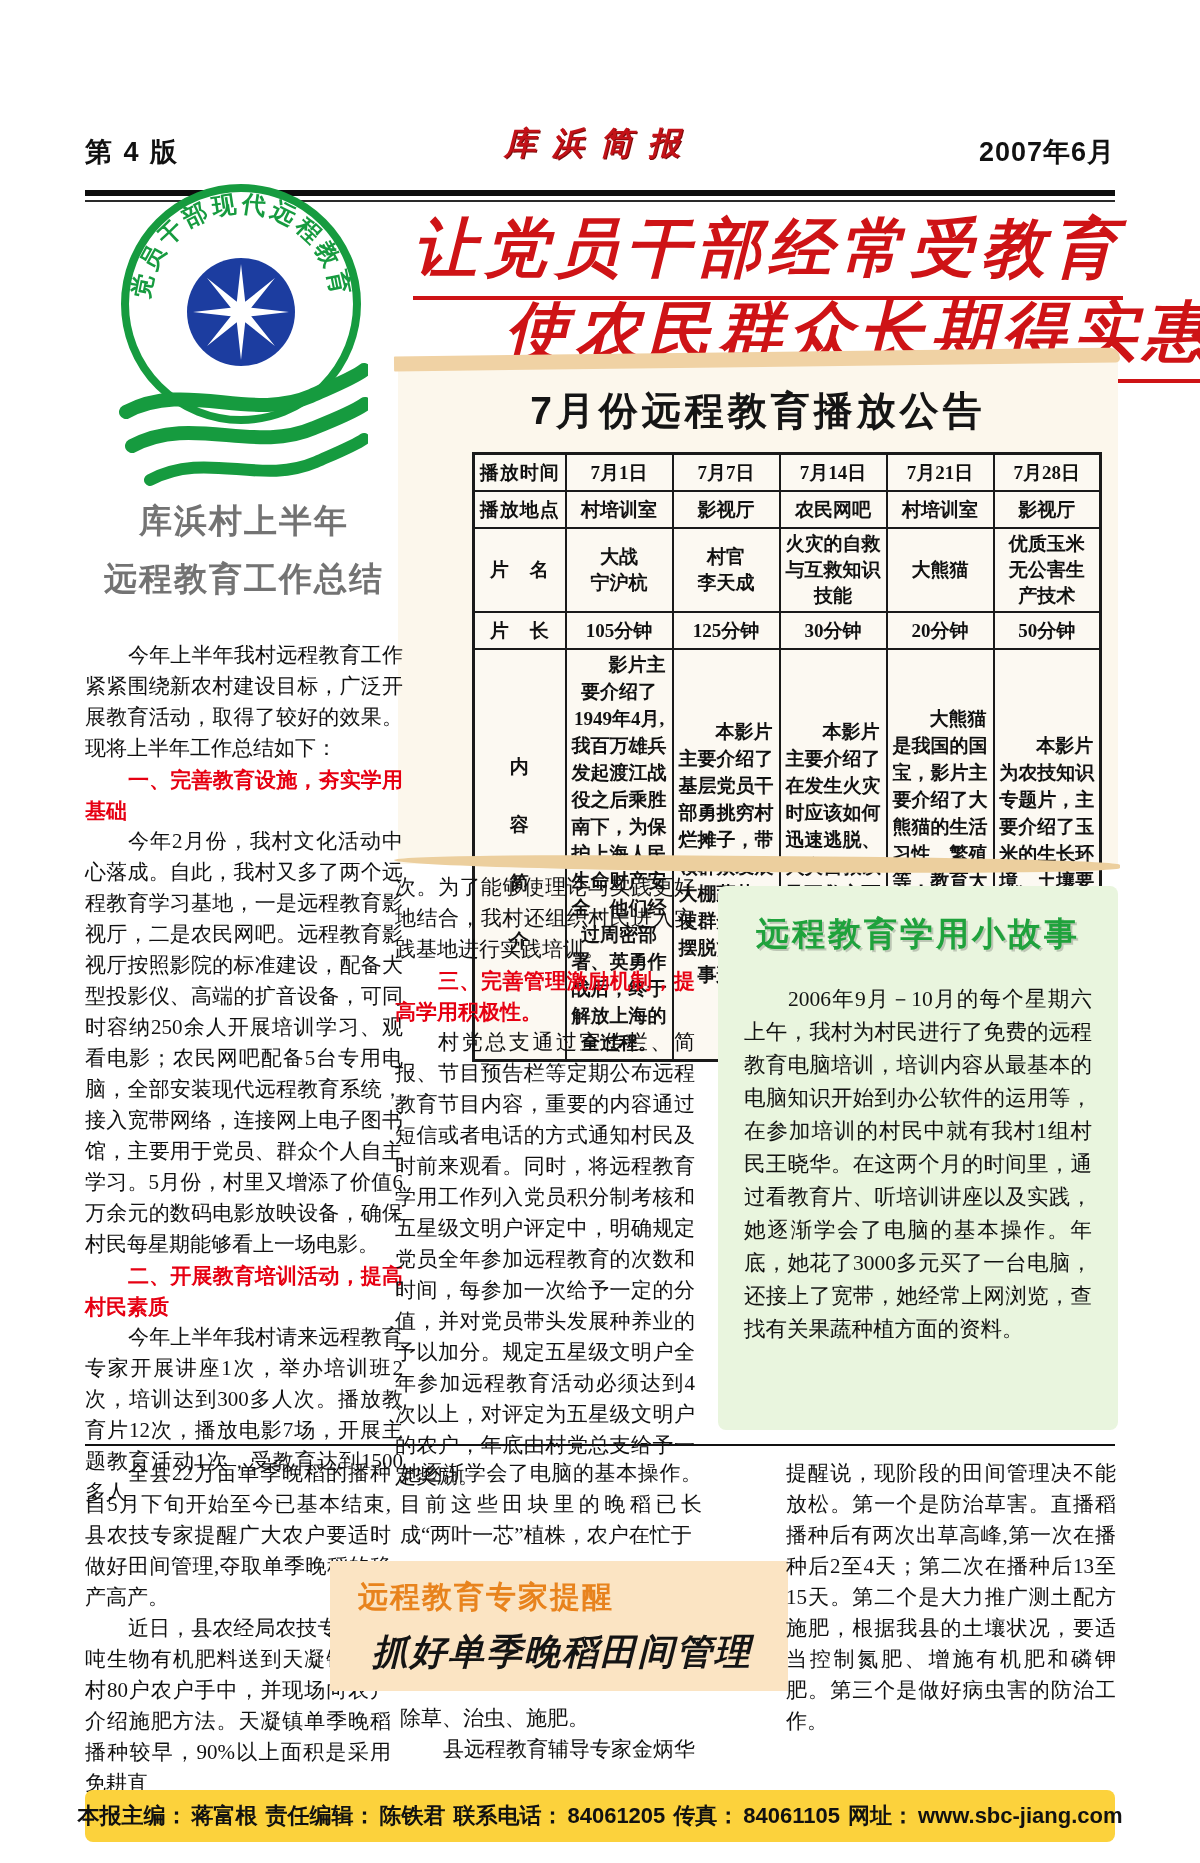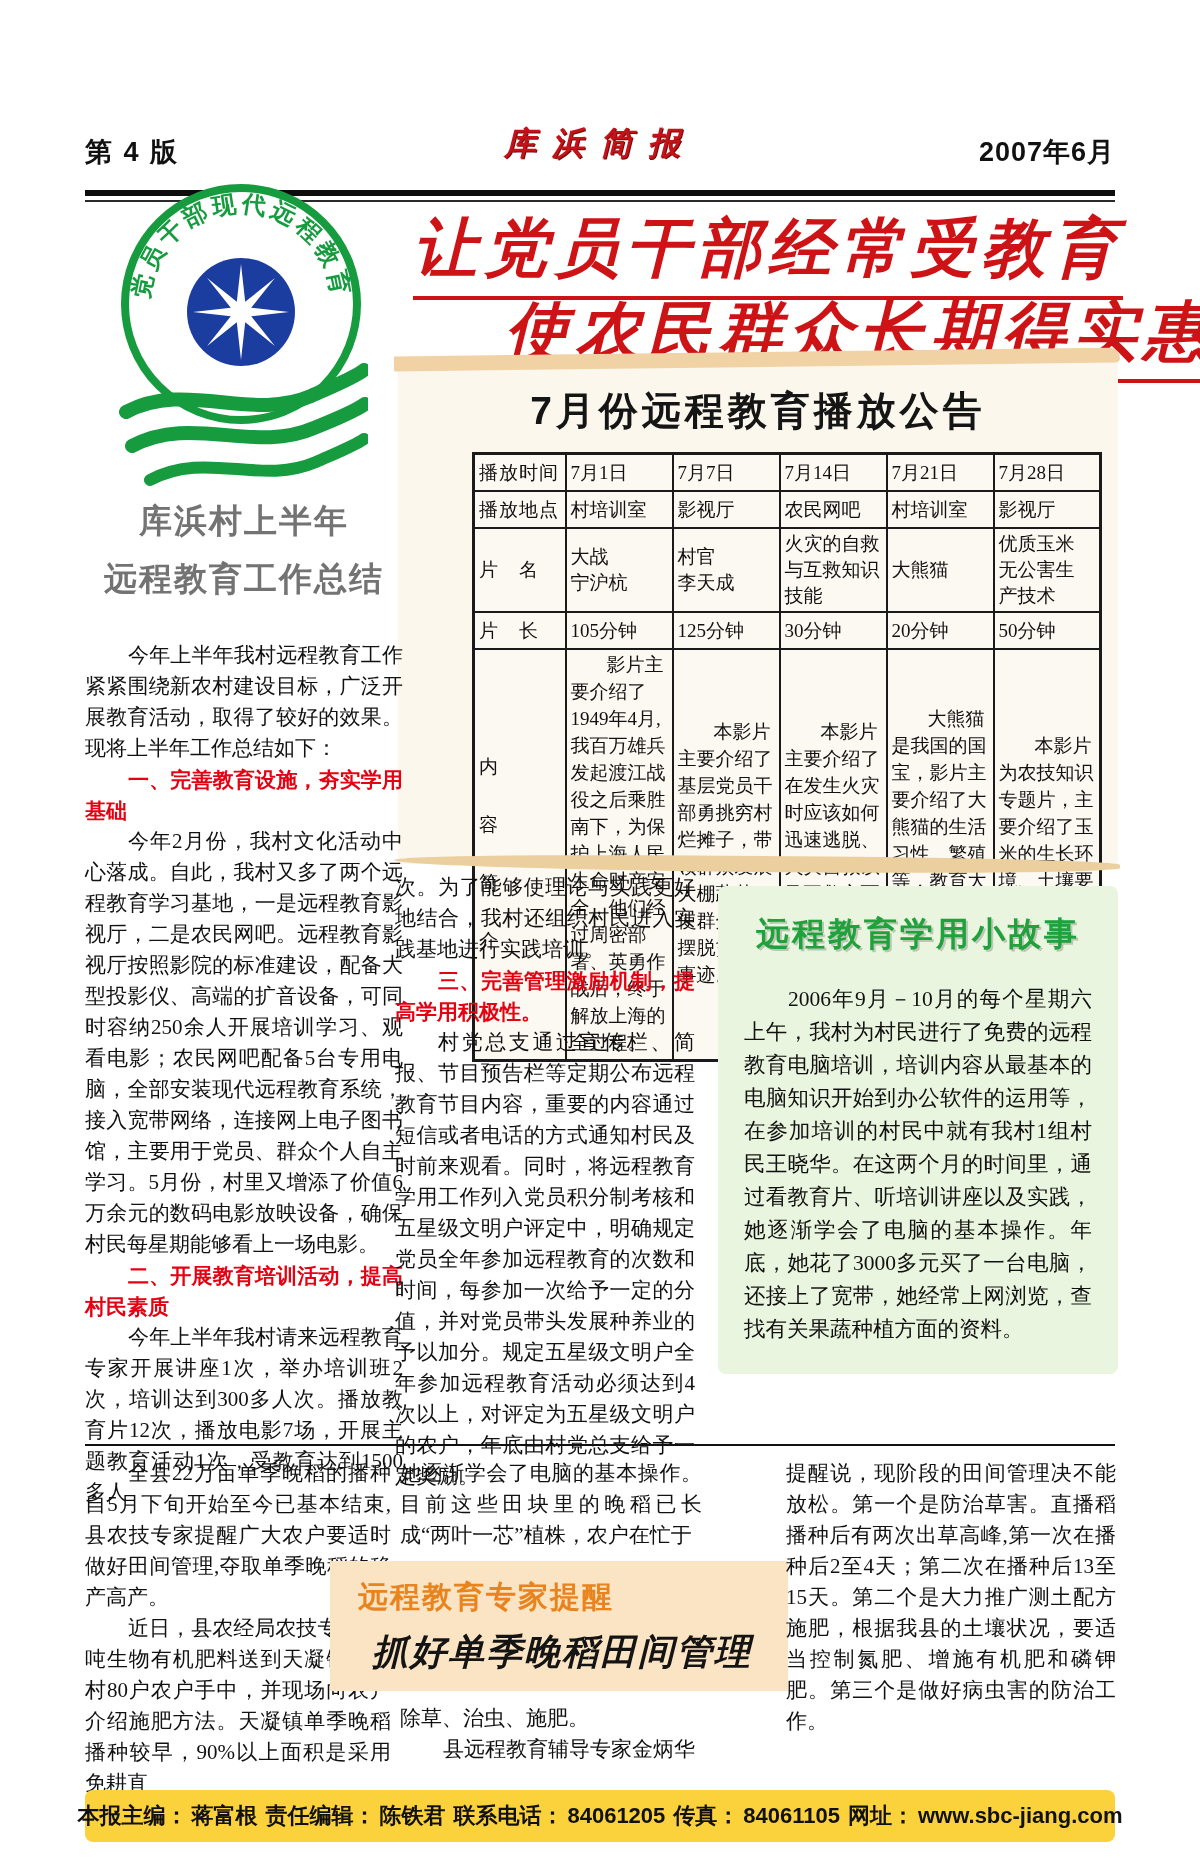--- a/index.html
+++ b/index.html
@@ -31,22 +31,22 @@
   
   .paper{position:absolute;left:398px;top:358px;width:720px;height:506px;background:#fcf7ec;}
   .paper-curl-top{position:absolute;left:-4px;top:-6px;width:726px;height:15px;background:#f0d2a4;
                   border-radius:6px 70px 30px 6px;transform:rotate(-0.7deg);}
   .paper-curl-bottom{position:absolute;left:394px;top:856px;width:726px;height:16px;background:#eccf9e;
                      border-radius:50% 40% 50% 60%;transform:rotate(0.5deg);}
   .paper-title{margin:26px 0 0 0;text-align:center;font-family:"Liberation Sans","DejaVu Sans",sans-serif;
                font-size:39px;font-weight:bold;letter-spacing:4px;color:#151515;}
   table.schedule{margin:14px 0 0 74px;border-collapse:collapse;table-layout:fixed;width:627px;
                  border:3px solid #1a1a1a;background:#fcf9f2;}
-  table.schedule th,table.schedule td{border:2px solid #1a1a1a;padding:2px 4px;font-weight:normal;
-                 font-size:19px;text-align:left;vertical-align:middle;}
+  table.schedule th,table.schedule td{border:2px solid #1a1a1a;padding:2px 4px;font-weight:bold;
+                 font-size:19px;text-align:center;vertical-align:middle;}
   table.schedule .lbl{font-size:19px;letter-spacing:1px;}
   table.schedule col.c-lbl{width:92px;}
   table.schedule col.c-day{width:107px;}
   tr.r-small th,tr.r-small td{height:31px;}
   tr.r-film th,tr.r-film td{height:76px;}
   .preline{white-space:pre-line;}
   .v-label{line-height:58px;white-space:pre-line;}
   td.summary{font-size:16.5px;line-height:1.42;text-align:justify;text-indent:1.9em;
              vertical-align:top;padding:6px 6px;}
 
@@ -55,21 +55,21 @@
                  font-family:"Liberation Sans","DejaVu Sans",sans-serif;font-weight:bold;
                  font-size:33px;line-height:58px;color:#737373;letter-spacing:2px;}
   .colbody p{margin:0;font-size:21px;line-height:31px;text-align:justify;text-indent:2.05em;}
   .colbody p.noindent{text-indent:0;}
   .colbody p.subhead{font-family:"Liberation Sans","DejaVu Sans",sans-serif;font-weight:bold;
                      color:#e60012;}
   .left-body{position:absolute;left:85px;top:640px;width:318px;}
   .mid-body{position:absolute;left:395px;top:872px;width:300px;}
 
   
-  .story-box{position:absolute;left:718px;top:886px;width:400px;height:488px;background:#e9f5de;
+  .story-box{position:absolute;left:718px;top:886px;width:400px;height:544px;background:#e9f5de;
              border-radius:8px;}
   .story-title{margin-top:26px;text-align:center;font-family:"Liberation Sans","DejaVu Sans",sans-serif;
                font-weight:bold;font-size:33px;letter-spacing:3px;color:#1fa23c;
                text-shadow:2px 2px 0 rgba(60,60,60,.25);}
   .story-body{margin:26px 26px 0 26px;font-size:21.5px;line-height:33px;text-align:justify;
               text-indent:2.05em;}
 
   
   .divider{position:absolute;left:85px;top:1444px;width:1030px;height:2px;background:#111;}
   .bcol1{position:absolute;left:85px;top:1458px;width:306px;}

